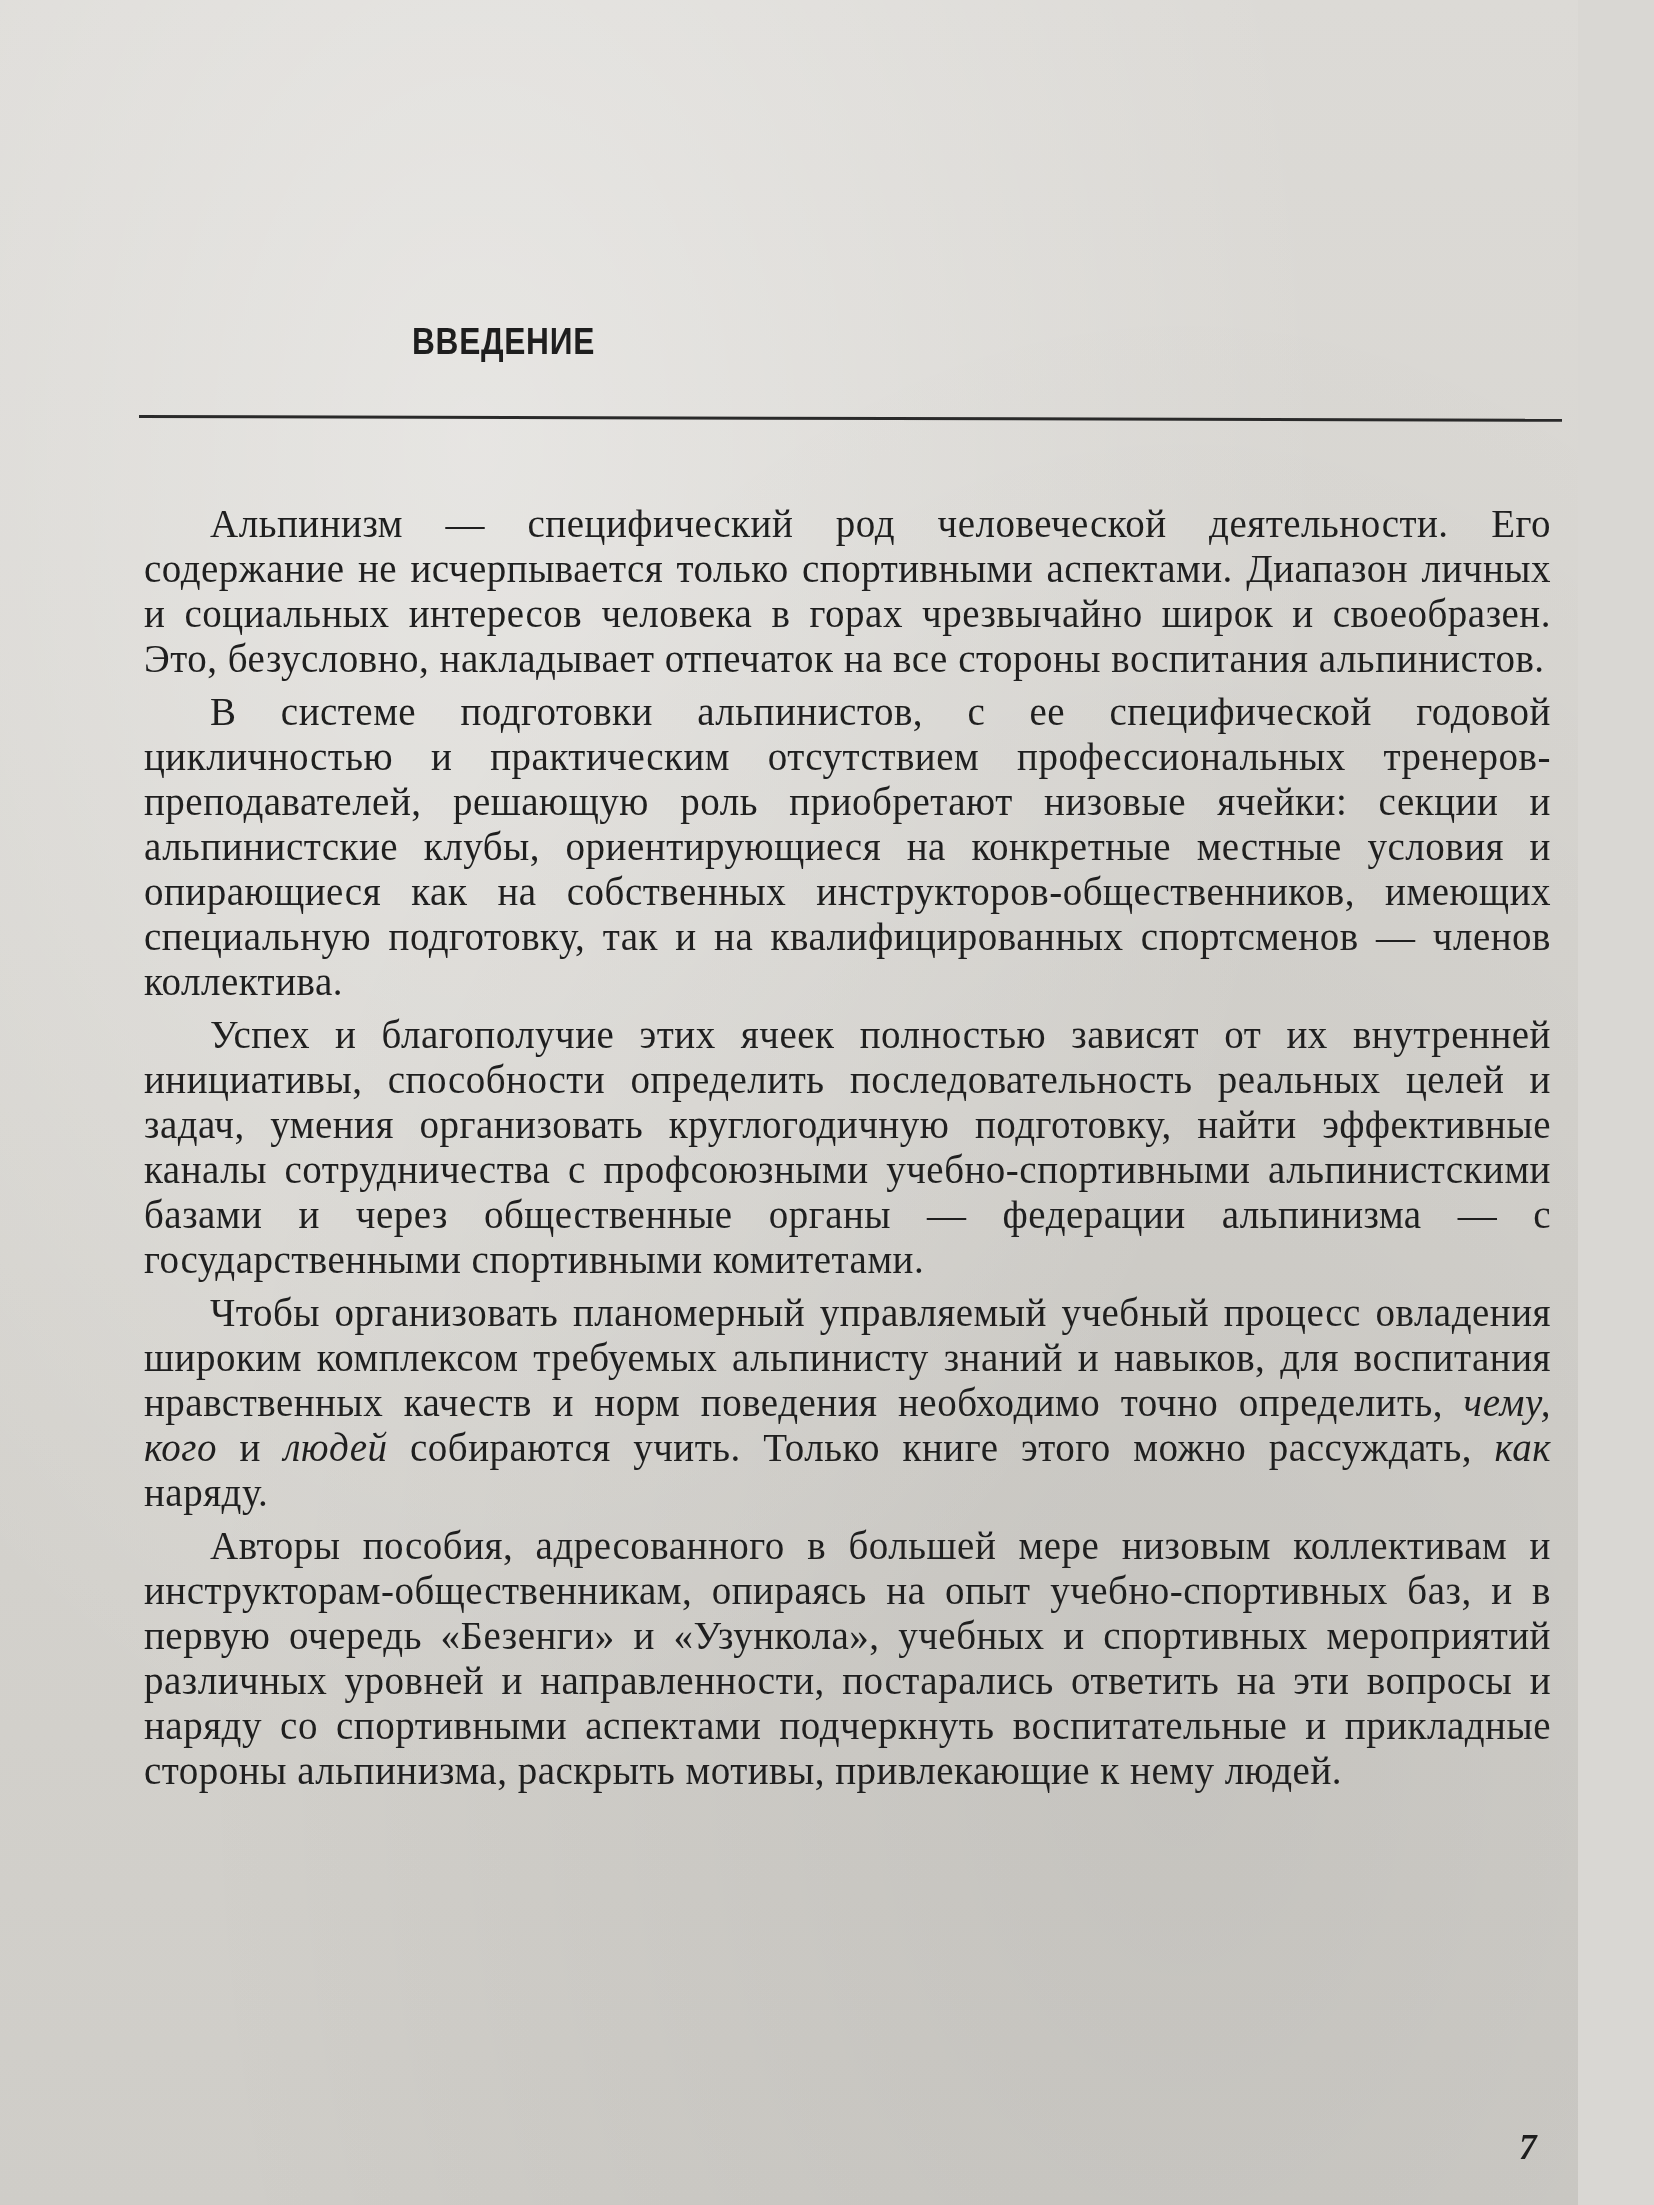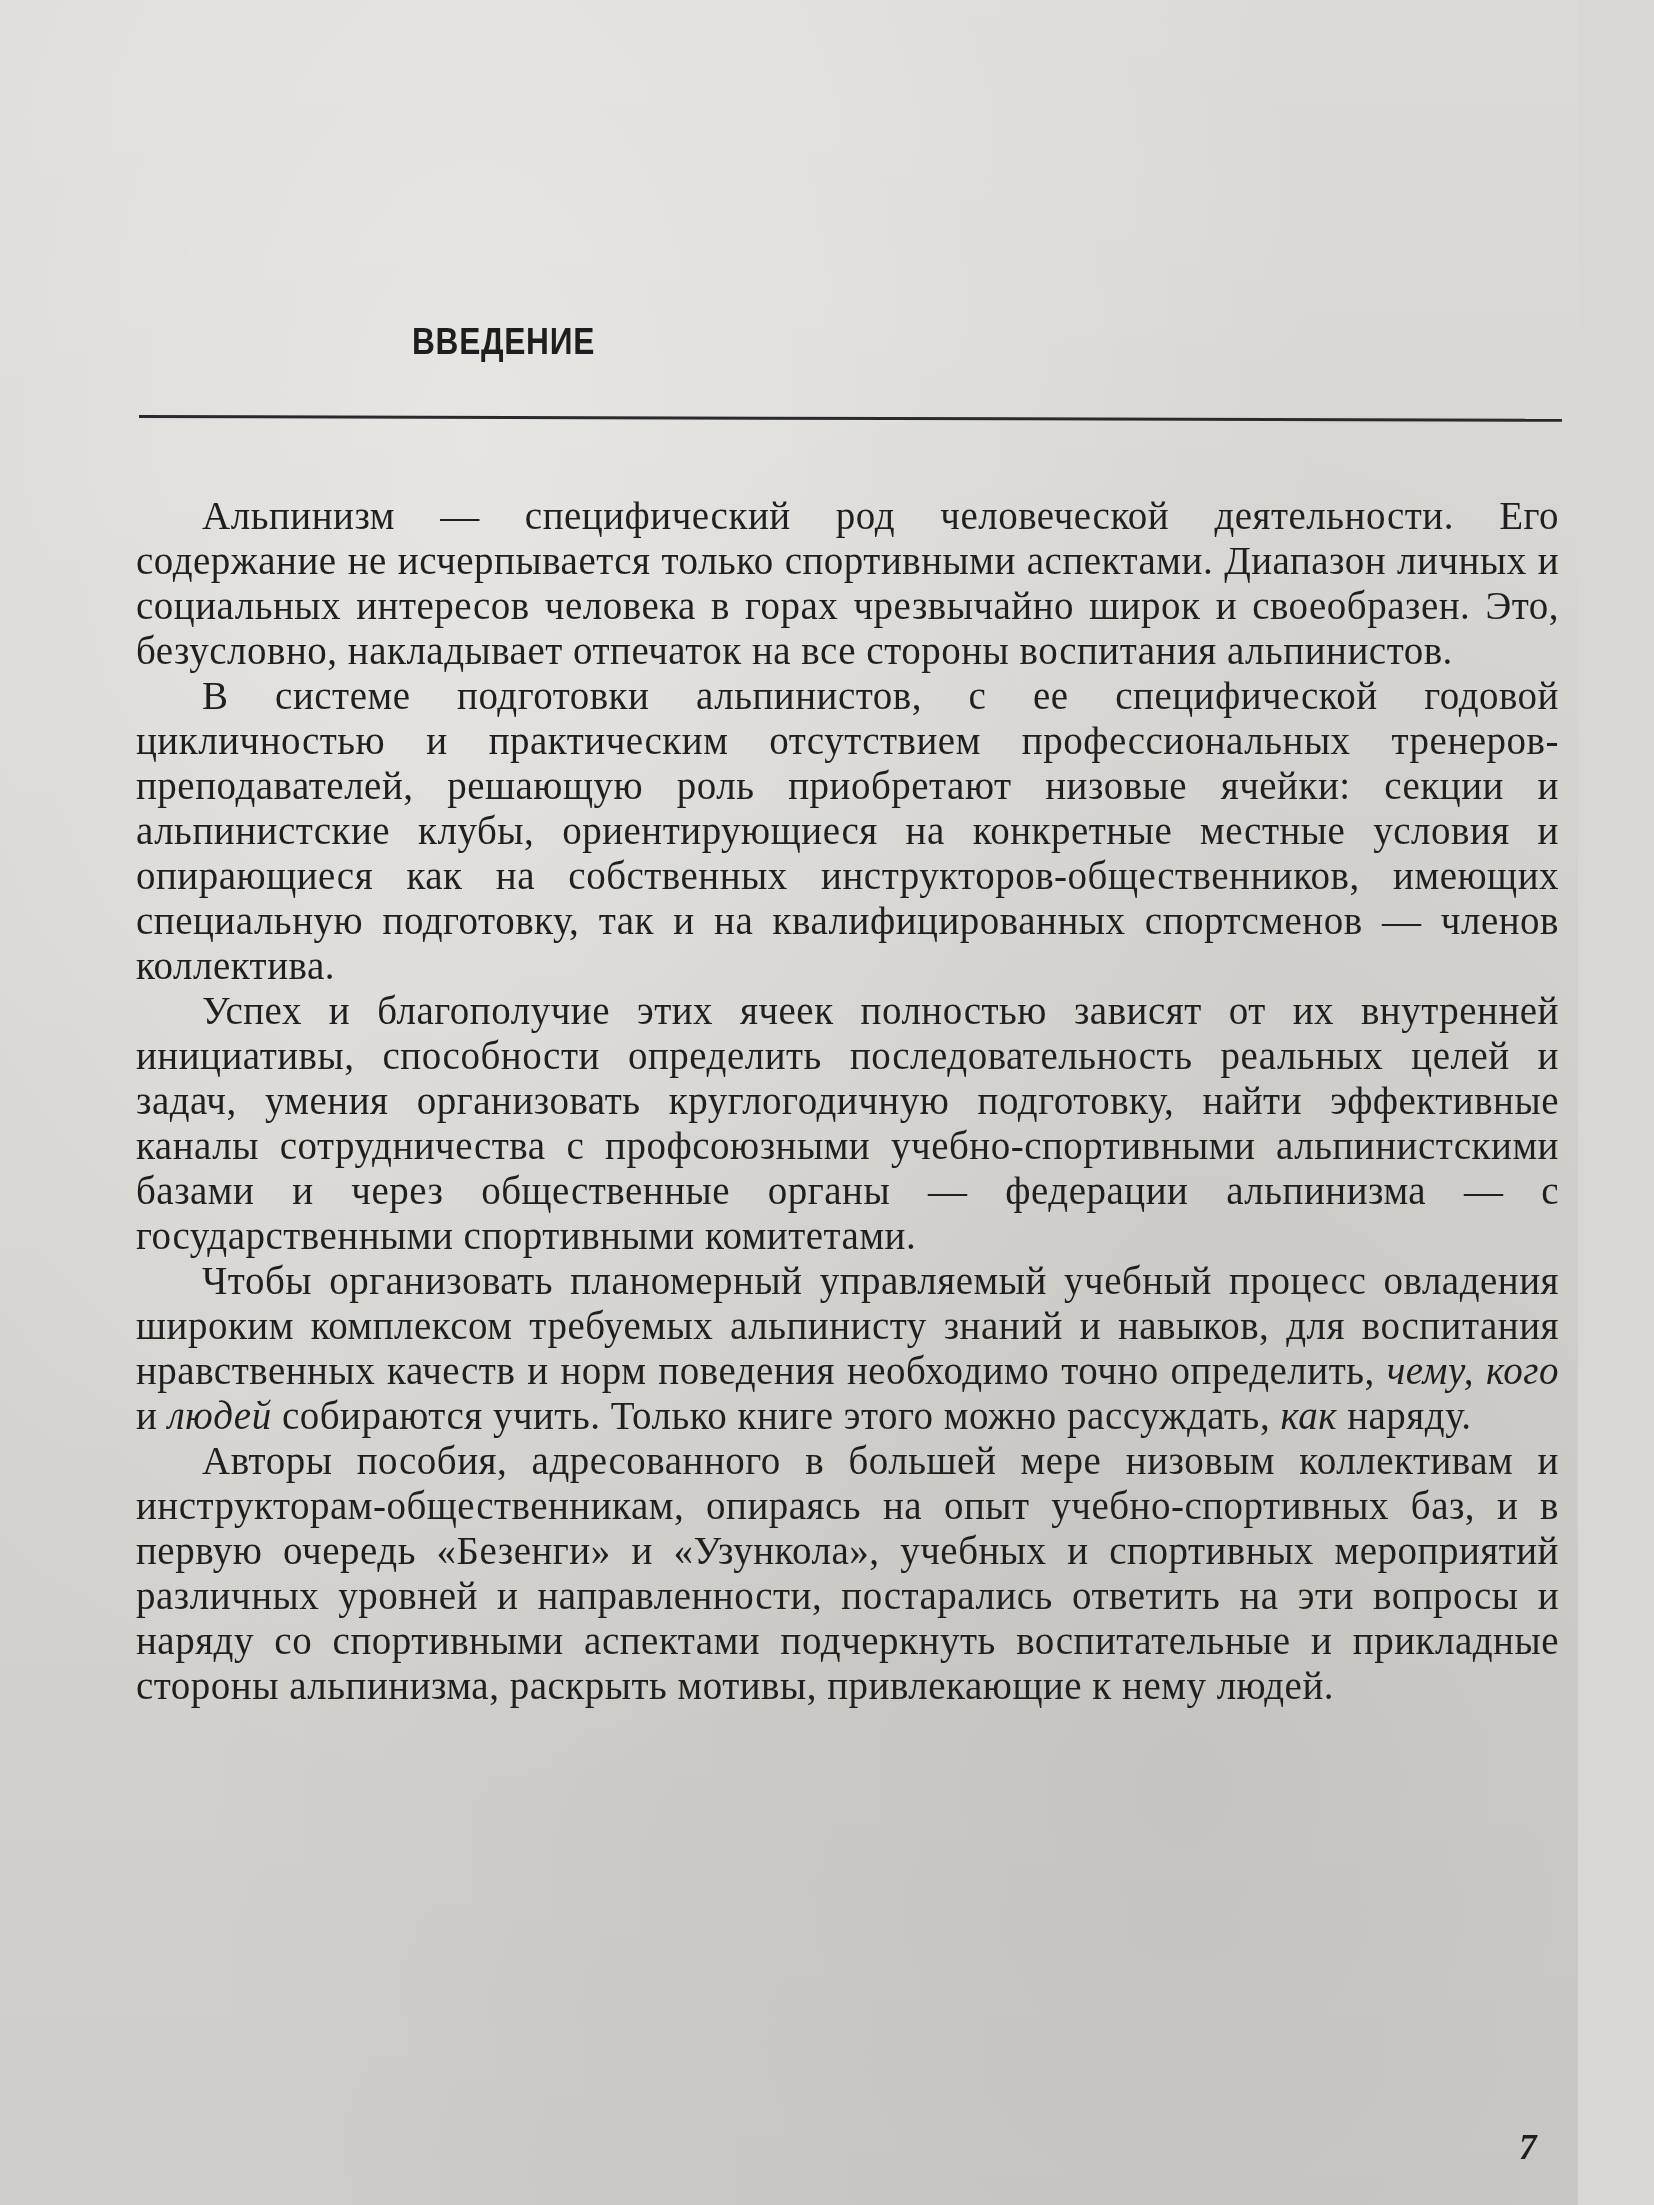--- a/index.html
+++ b/index.html
@@ -66,21 +66,21 @@
       top: 493px;
       width: 1423px;
       font-family: "Liberation Serif", serif;
       font-size: 39px;
       line-height: 45px;
       color: #1f1f1f;
       text-align: justify;
       letter-spacing: 0.5px;
     }
     .body-text p {
-      margin: 0;
+      margin: 8px;
       text-indent: 66px;
       hyphens: manual;
     }
     .body-text em {
       font-style: italic;
     }
     .page-number {
       position: absolute;
       left: 1519px;
       top: 2128px;

